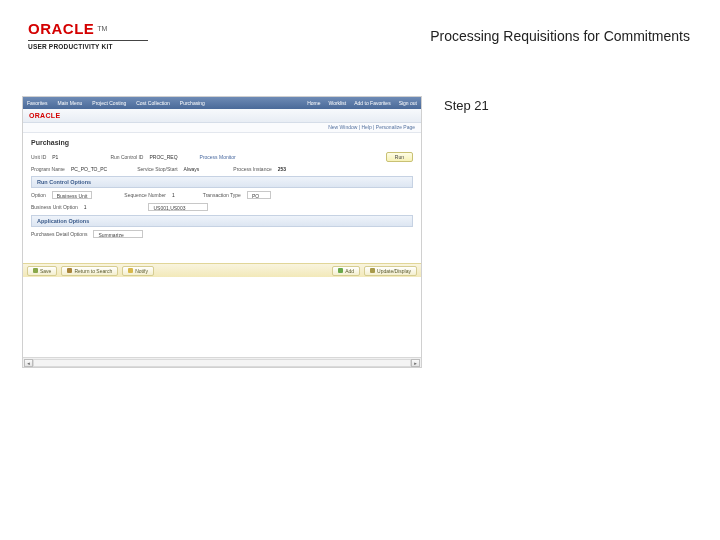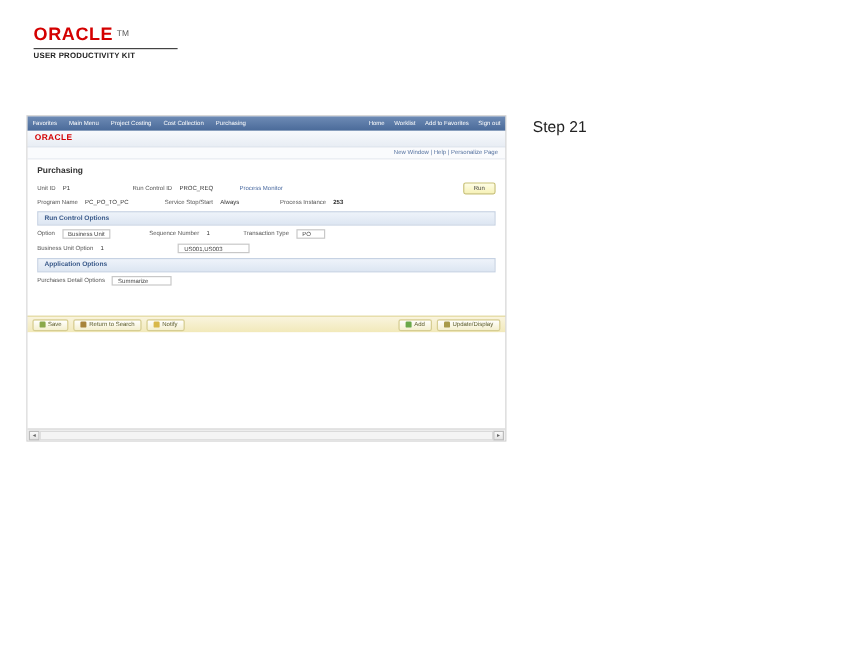--- a/index.html
+++ b/index.html
@@ -228,20 +228,21 @@
 <body>
 
 <div class="header">
   <div class="logo-block">
     <div class="oracle-logo">
       <span class="oracle-text">ORACLE</span>
       <span class="tm">TM</span>
     </div>
     <div class="upk-bar">USER PRODUCTIVITY KIT</div>
   </div>
+  <div class="page-title">Processing Requisitions for Commitments</div>
 </div>
 
 <div class="content-row">
   <div class="screenshot-col">
     <div class="screenshot-frame">
       <div class="ss-menubar">
         <span class="ss-menu-item">Favorites</span>
         <span class="ss-menu-item">Main Menu</span>
         <span class="ss-menu-item">Project Costing</span>
         <span class="ss-menu-item">Cost Collection</span>

